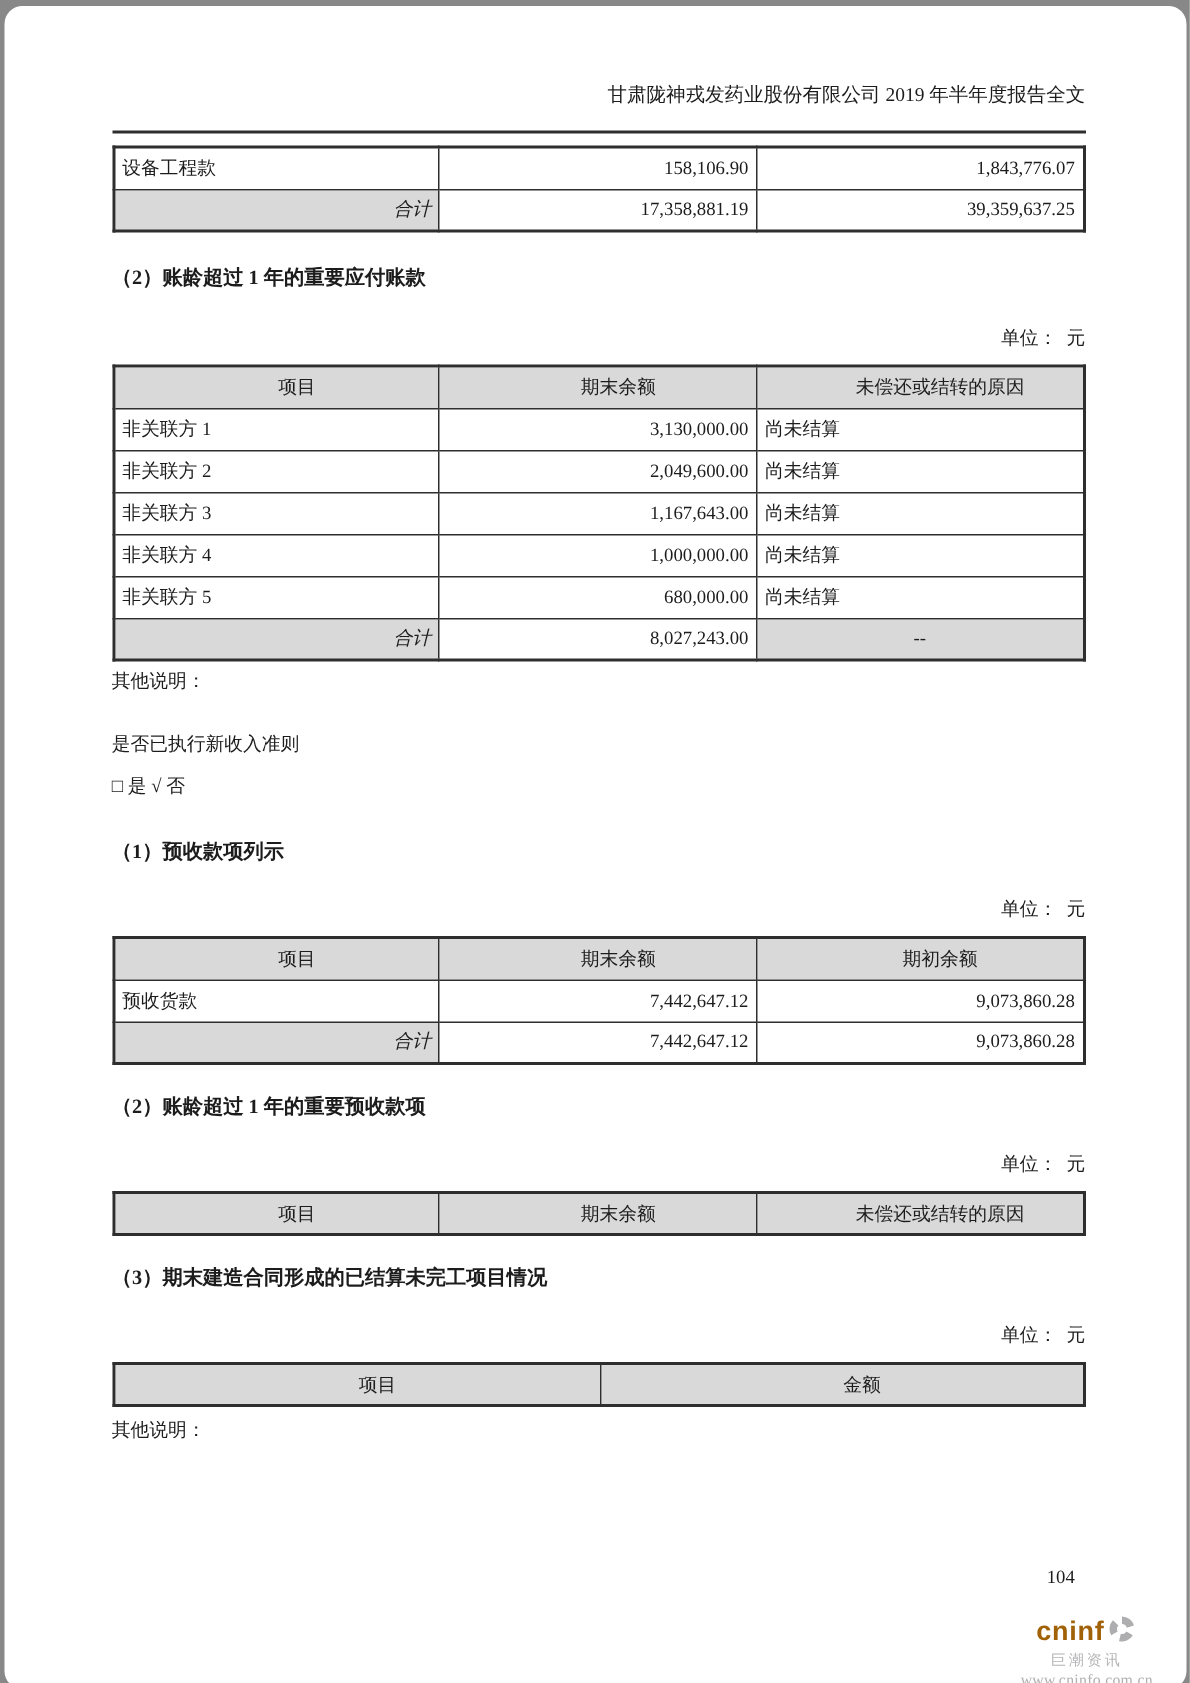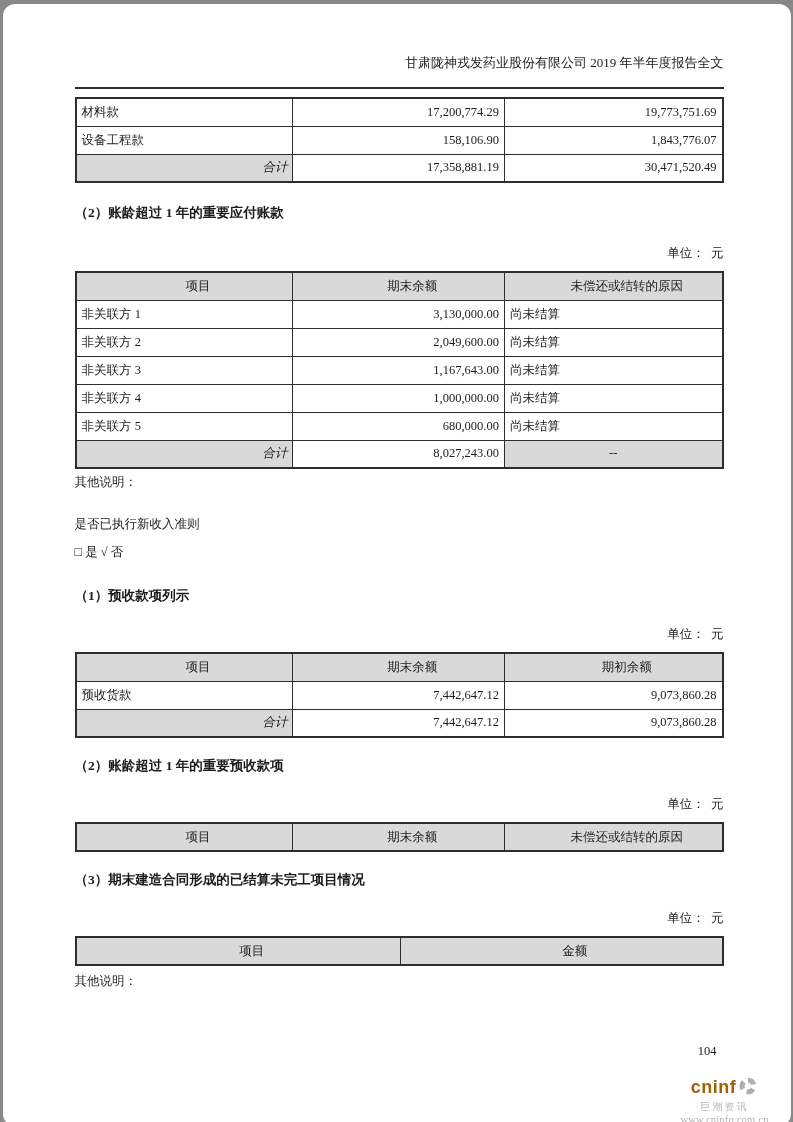--- a/index.html
+++ b/index.html
@@ -106,34 +106,29 @@
 
     <div class="doc-header">甘肃陇神戎发药业股份有限公司 2019 年半年度报告全文</div>
 
     <table class="tbl-continuation">
       <colgroup>
           <col style="width:33.6%">
           <col style="width:32.7%">
           <col style="width:33.7%">
         </colgroup>
       <tbody>
-          <tr>
-        <td class="tl">材料款</td>
-        <td class="trt">17,200,774.29</td>
-        <td class="trt">19,773,751.69</td>
-      </tr>
       <tr>
         <td class="tl">设备工程款</td>
         <td class="trt">158,106.90</td>
         <td class="trt">1,843,776.07</td>
       </tr>
       <tr>
         <td class="total-label">合计</td>
         <td class="trt">17,358,881.19</td>
-        <td class="trt">30,471,520.49</td>
+        <td class="trt">39,359,637.25</td>
       </tr>
     </tbody>
       </table>
 
     <div class="sec-heading h-payables">（2）账龄超过 1 年的重要应付账款</div>
 
     <div class="unit-line">单位：  元</div>
 
     <table class="tbl-after-unit">
       <colgroup>

